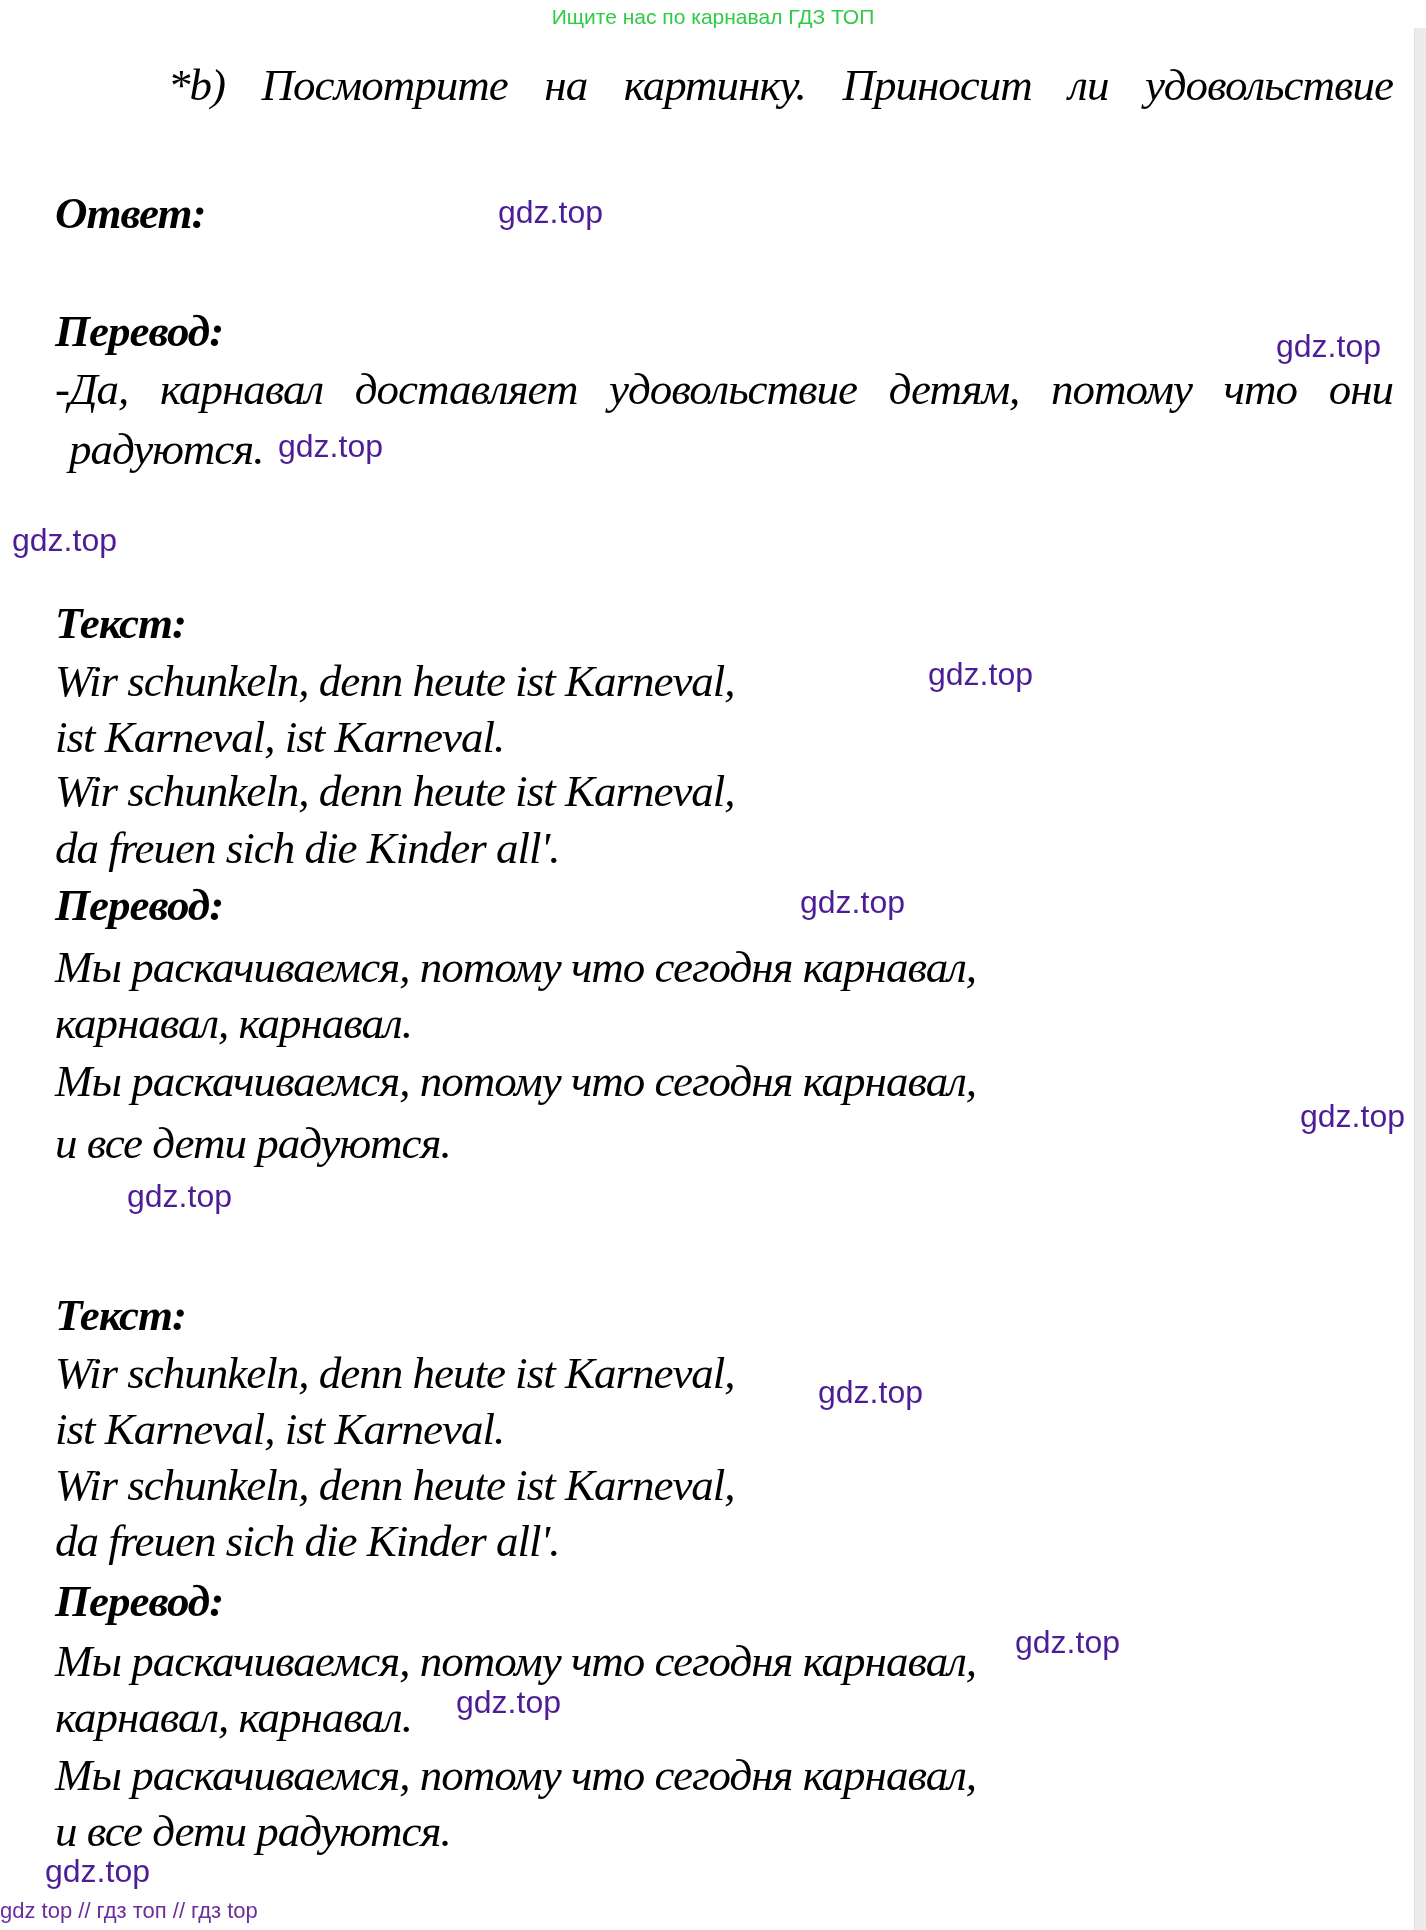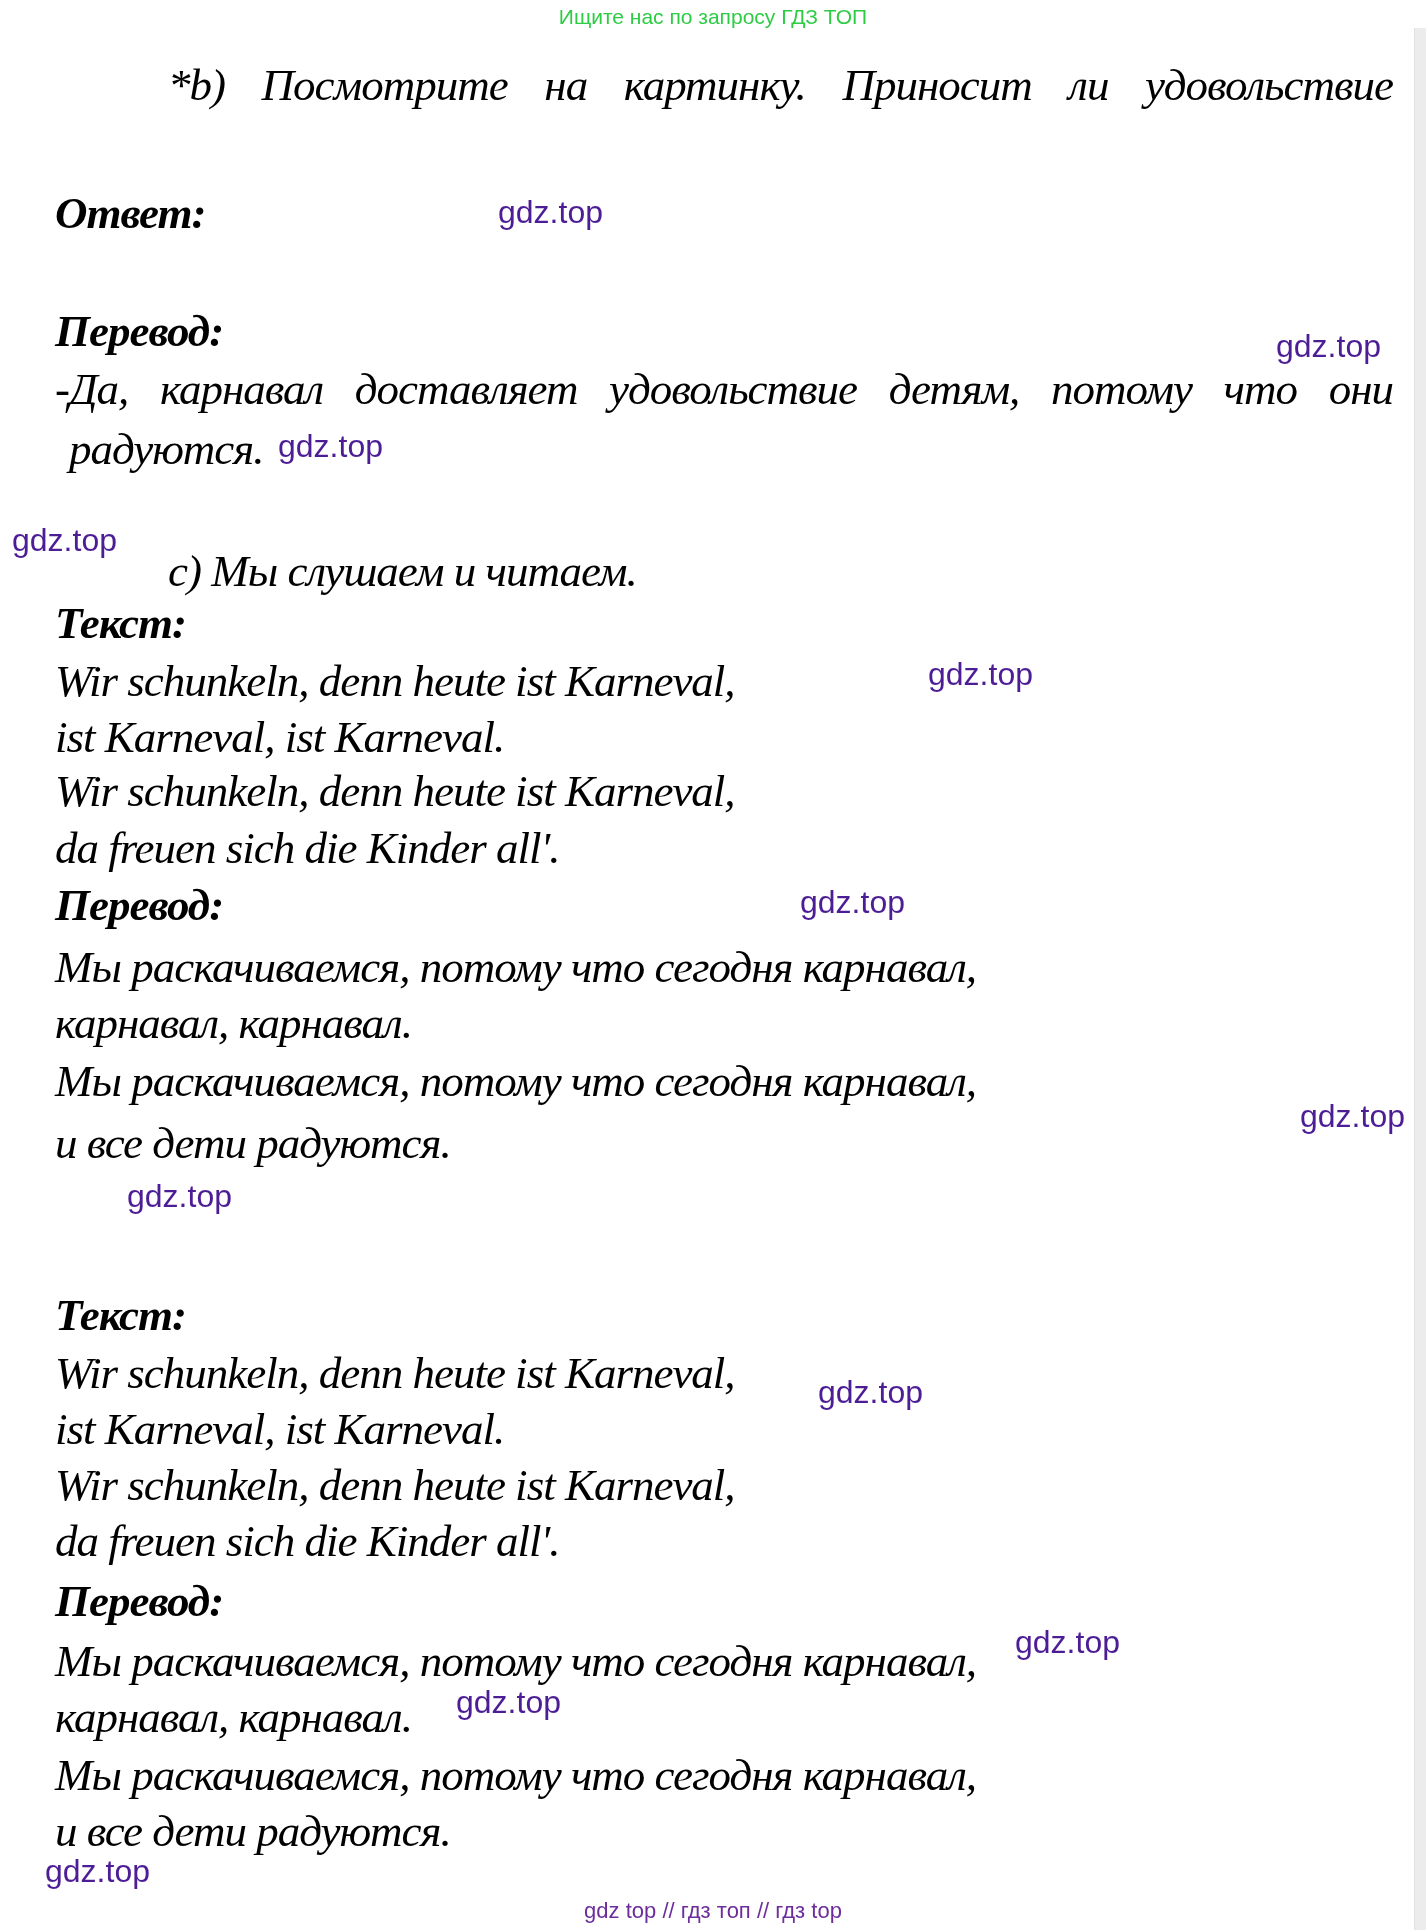--- a/index.html
+++ b/index.html
@@ -12,21 +12,20 @@
   }
   .page{position:absolute;inset:0;}
   .banner{
     position:absolute;top:5px;left:0;width:1426px;
     text-align:center;
     font-family:"Liberation Sans", sans-serif;
     font-size:21px;color:#2ecc45;
   }
   .footer{
     position:absolute;top:1898px;left:0;width:1426px;
-    text-align:center;
     font-family:"Liberation Sans", sans-serif;
     font-size:22px;color:#6d2d9c;
   }
   .line{
     position:absolute;left:55px;
     font-size:45px;letter-spacing:-1px;color:#000;
     white-space:nowrap;line-height:1.12;font-style:italic;
   }
   .bold{font-weight:bold;}
   .italic{}
@@ -47,29 +46,28 @@
     position:absolute;right:0;top:28px;
     width:11px;height:1902px;
     background:#ececec;border-left:1px solid #e2e2e2;
   }
 </style>
 </head>
 <body>
 
 <div class="page">
 
-  <div class="banner">Ищите нас по запросу ГДЗ ТОП</div>
+  <div class="banner">Ищите нас по карнавал ГДЗ ТОП</div>
 
   <div class="line italic justify indent" style="top:60px;">*b) Посмотрите на картинку. Приносит ли удовольствие</div>
   <div class="line bold" style="top:188px;">Ответ:</div>
   <div class="line bold" style="top:306px;">Перевод:</div>
   <div class="line justify" style="top:364px;">-Да, карнавал доставляет удовольствие детям, потому что они</div>
   <div class="line" style="top:424px;margin-left:14px;">радуются.</div>
 
-  <div class="line italic head-indent" style="top:546px;">c) Мы слушаем и читаем.</div>
   <div class="line bold" style="top:598px;">Текст:</div>
   <div class="line" style="top:656px;">Wir schunkeln, denn heute ist Karneval,</div>
   <div class="line" style="top:712px;">ist Karneval, ist Karneval.</div>
   <div class="line" style="top:766px;">Wir schunkeln, denn heute ist Karneval,</div>
   <div class="line" style="top:823px;">da freuen sich die Kinder all'.</div>
   <div class="line bold" style="top:880px;">Перевод:</div>
   <div class="line" style="top:942px;">Мы раскачиваемся, потому что сегодня карнавал,</div>
   <div class="line" style="top:998px;">карнавал, карнавал.</div>
   <div class="line" style="top:1056px;">Мы раскачиваемся, потому что сегодня карнавал,</div>
   <div class="line" style="top:1118px;">и все дети радуются.</div>

